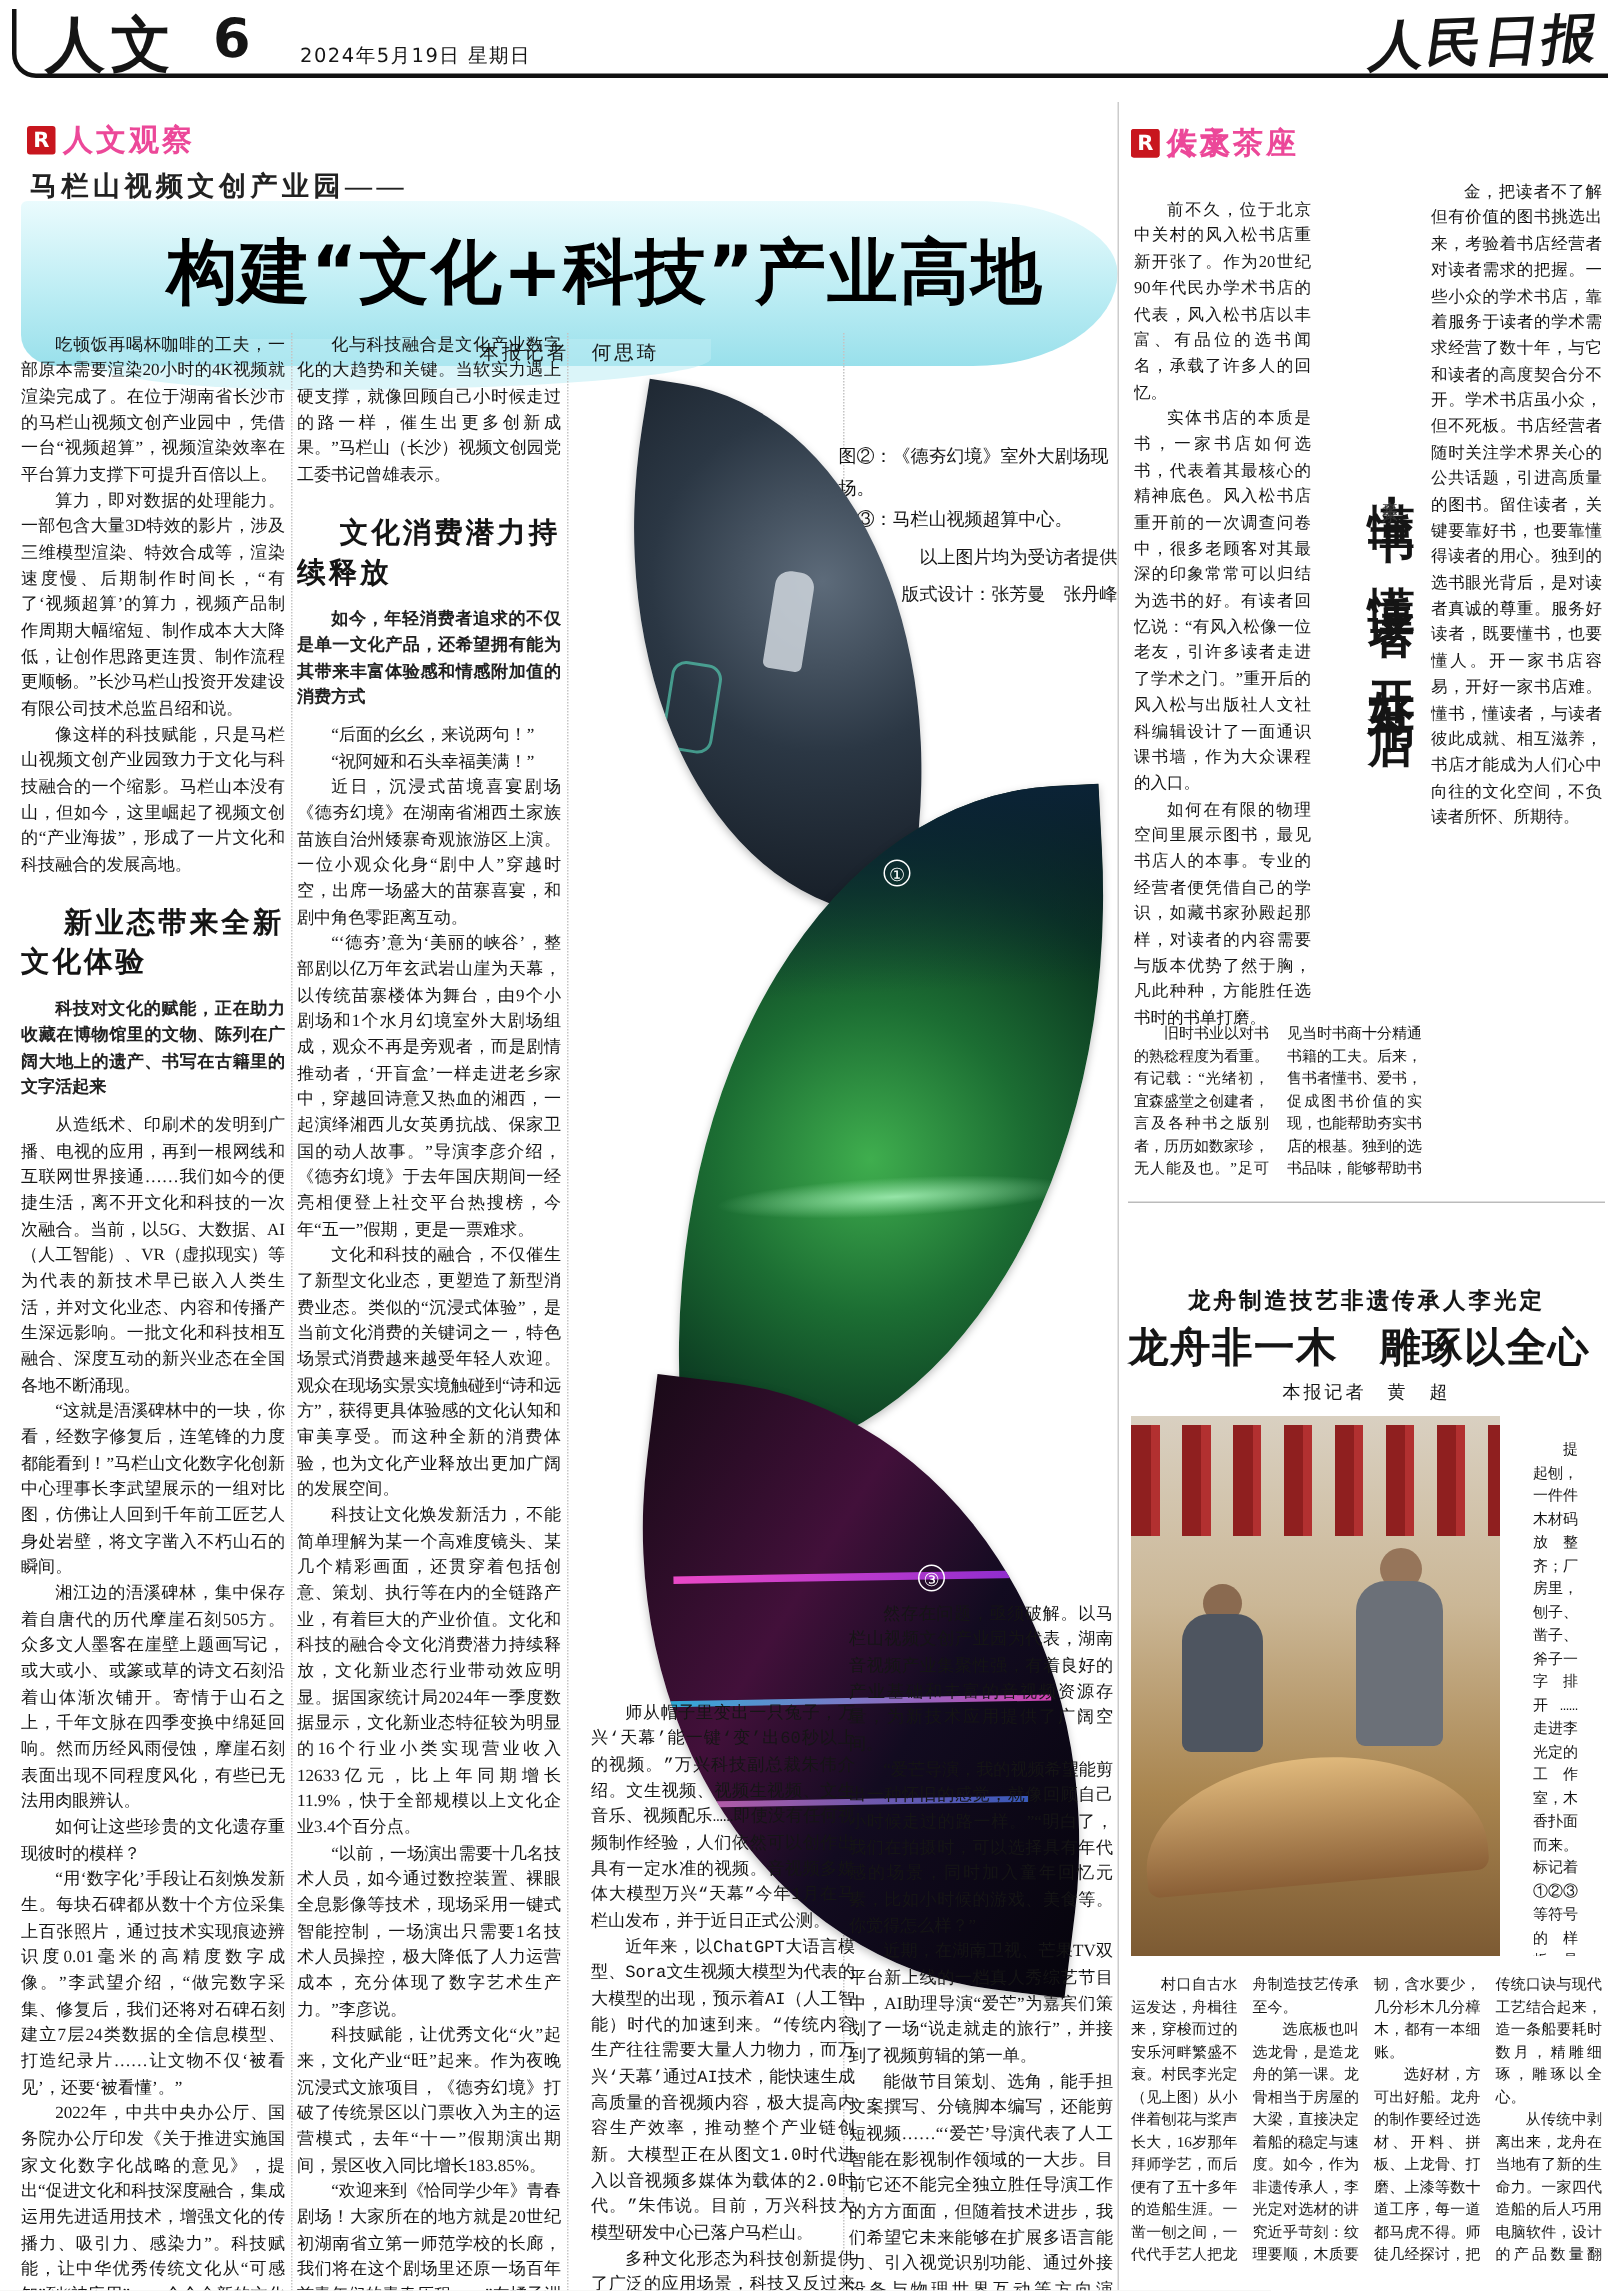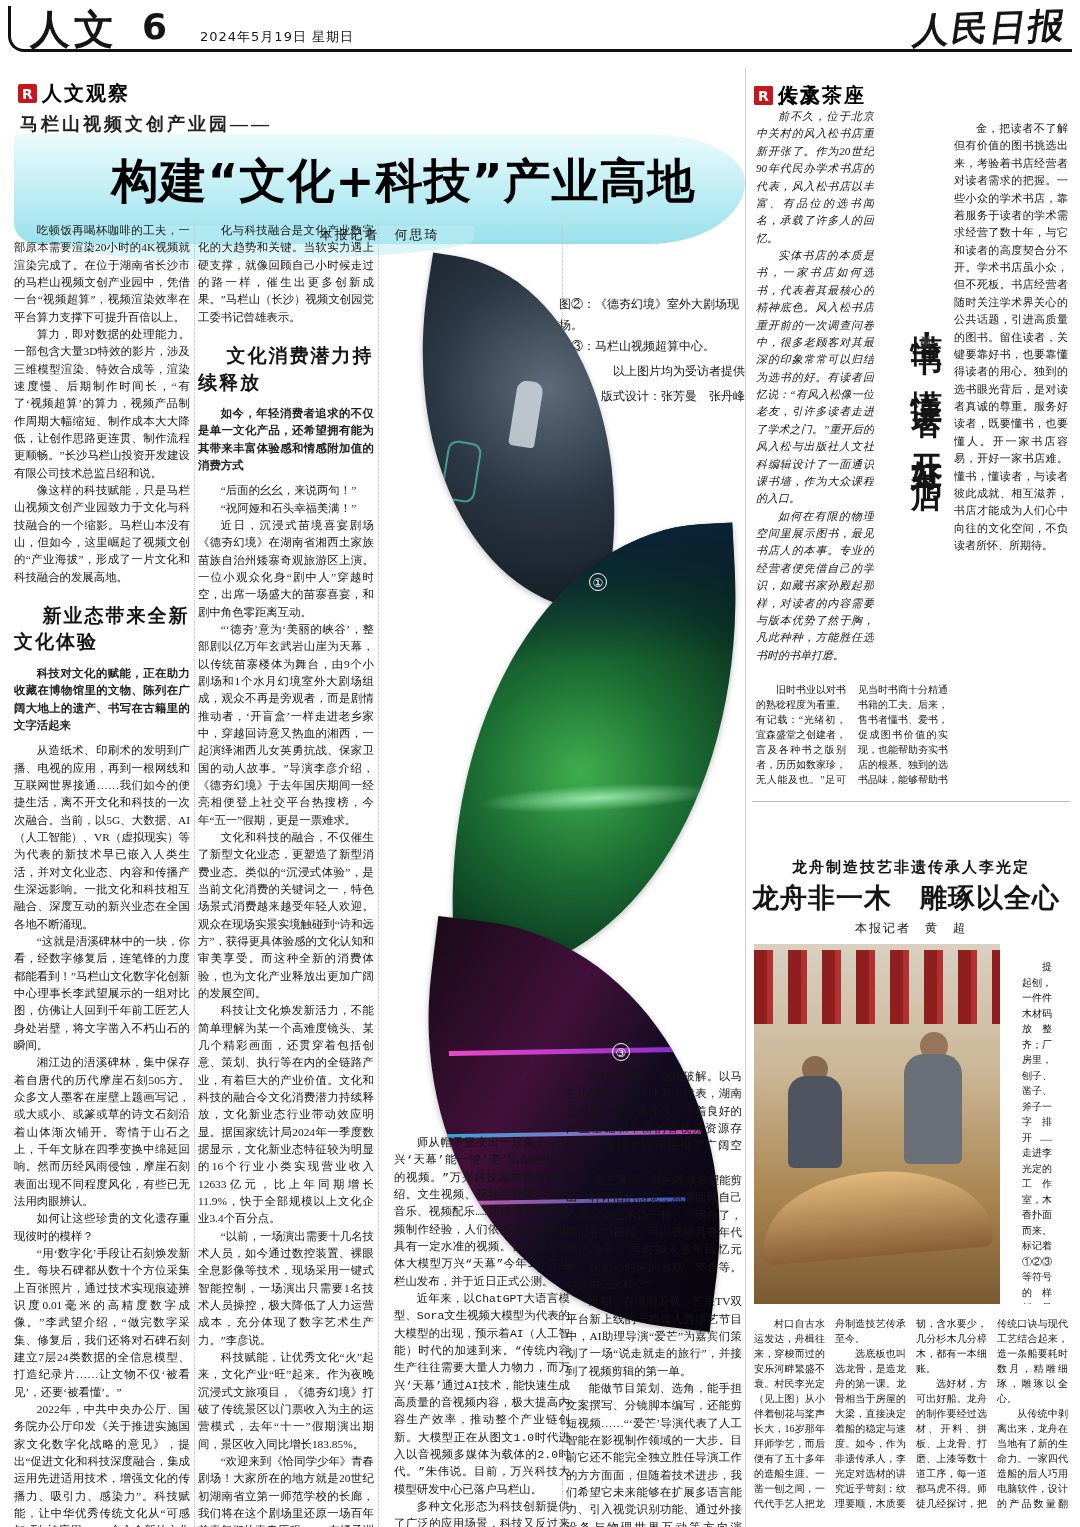--- a/index.html
+++ b/index.html
@@ -14,21 +14,21 @@
     font-weight:900;font-size:40px;letter-spacing:4px;}
   .hdr-num{position:absolute;left:142px;top:6px;font-family:"DejaVu Sans",sans-serif;font-weight:700;font-size:36px;}
   .hdr-date{position:absolute;left:200px;top:28px;font-family:"DejaVu Sans",sans-serif;font-size:13px;letter-spacing:1px;}
   .masthead{position:absolute;right:14px;top:4px;font-size:36px;font-weight:900;
     font-family:"DejaVu Serif","Liberation Serif",serif;transform:skewX(-10deg) rotate(-2deg);letter-spacing:2px;}
 
   
   .badge{display:flex;align-items:center;gap:5px;}
   .badge .mark{width:19px;height:19px;background:#c8161e;color:#fff;font-family:"DejaVu Sans",sans-serif;
     font-weight:900;font-size:14px;display:flex;align-items:center;justify-content:center;border-radius:2px;}
-  .badge .txt{color:#000000;font-family:"DejaVu Sans",sans-serif;font-weight:900;font-size:20px;letter-spacing:2px;}
+  .badge .txt{color:#ec4899;font-family:"DejaVu Sans",sans-serif;font-weight:900;font-size:20px;letter-spacing:2px;}
 
   .col p{margin:0;text-indent:2em;text-align:justify;}
   .col .lead{margin:8px 0;font-weight:bold;color:#222;}
   .col h3.ch{font-family:"DejaVu Sans",sans-serif;font-weight:900;font-size:19px;line-height:1.4;
     letter-spacing:2px;margin:16px 0 10px;text-indent:1.5em;}
 
   
   #main{position:absolute;left:14px;top:68px;width:731px;height:1459px;}
   #main .badge{position:absolute;left:4px;top:12px;}
   .kicker{position:absolute;left:6px;top:44px;font-size:18px;letter-spacing:3px;font-weight:bold;color:#222;}
@@ -67,21 +67,21 @@
   #leaf3 .neon3{position:absolute;left:12%;top:70%;width:76%;height:4px;background:linear-gradient(90deg,#ff7bd1,#4a7bff);transform:rotate(-8deg);opacity:.7;}
   .ph-label{position:absolute;width:18px;height:18px;border:1px solid #fff;border-radius:50%;color:#fff;
     font-size:12px;line-height:18px;text-align:center;font-family:"DejaVu Sans",sans-serif;z-index:5;}
   #lab1{left:575px;top:505px;} #lab2{left:668px;top:775px;} #lab3{left:598px;top:975px;}
 
   
   #rail{position:absolute;left:752px;top:68px;width:318px;height:1459px;}
   .rail-div{position:absolute;left:-7px;top:0;height:1459px;border-left:1px solid #ccc;}
   #rail .badge{position:absolute;left:2px;top:14px;}
   .tcol{position:absolute;overflow:hidden;font-size:11px;line-height:1.58;}
-  #tea-left{left:4px;top:40px;width:118px;height:556px;font-style:italic;}
+  #tea-left{left:4px;top:64px;width:118px;height:556px;}
   #tea-right{left:202px;top:52px;width:114px;height:676px;}
   .tea-title{position:absolute;left:124px;top:92px;width:72px;height:452px;
     writing-mode:vertical-rl;text-orientation:upright;font-family:"DejaVu Sans",sans-serif;
     font-weight:900;font-size:31px;letter-spacing:8px;display:flex;justify-content:center;}
   .tea-author{position:absolute;left:166px;top:258px;writing-mode:vertical-rl;text-orientation:upright;
     font-size:10.5px;letter-spacing:2px;color:#333;}
   #tea-bottom{left:4px;top:614px;width:192px;height:116px;column-count:2;column-gap:12px;font-size:10px;line-height:1.5;}
   #tea-bottom p{margin:0;text-indent:2em;text-align:justify;}
   .rail-hr{position:absolute;left:0;top:733px;width:318px;border-top:1px solid #bbb;}
 

